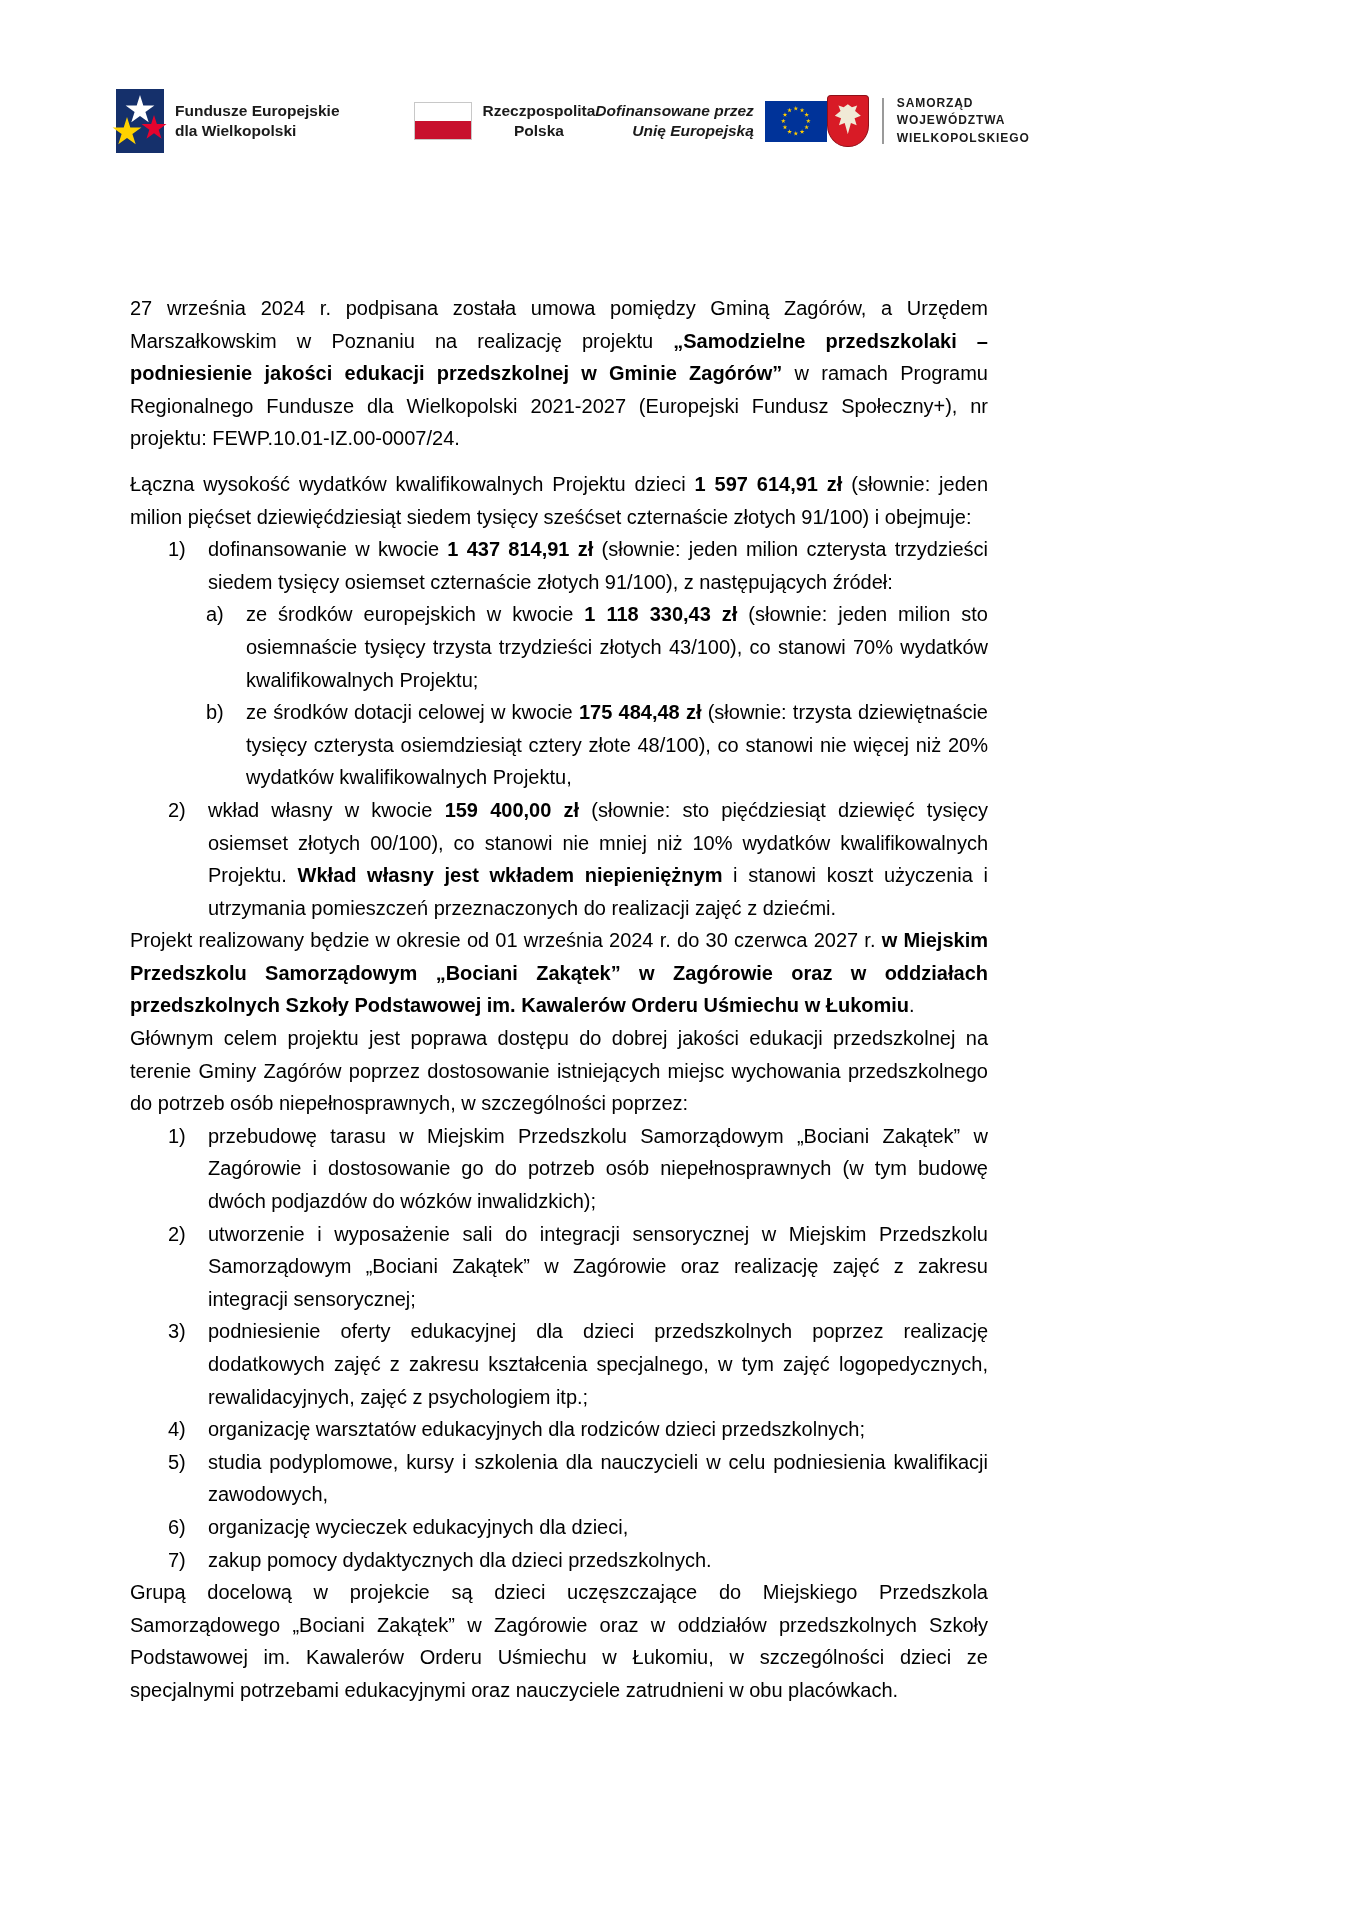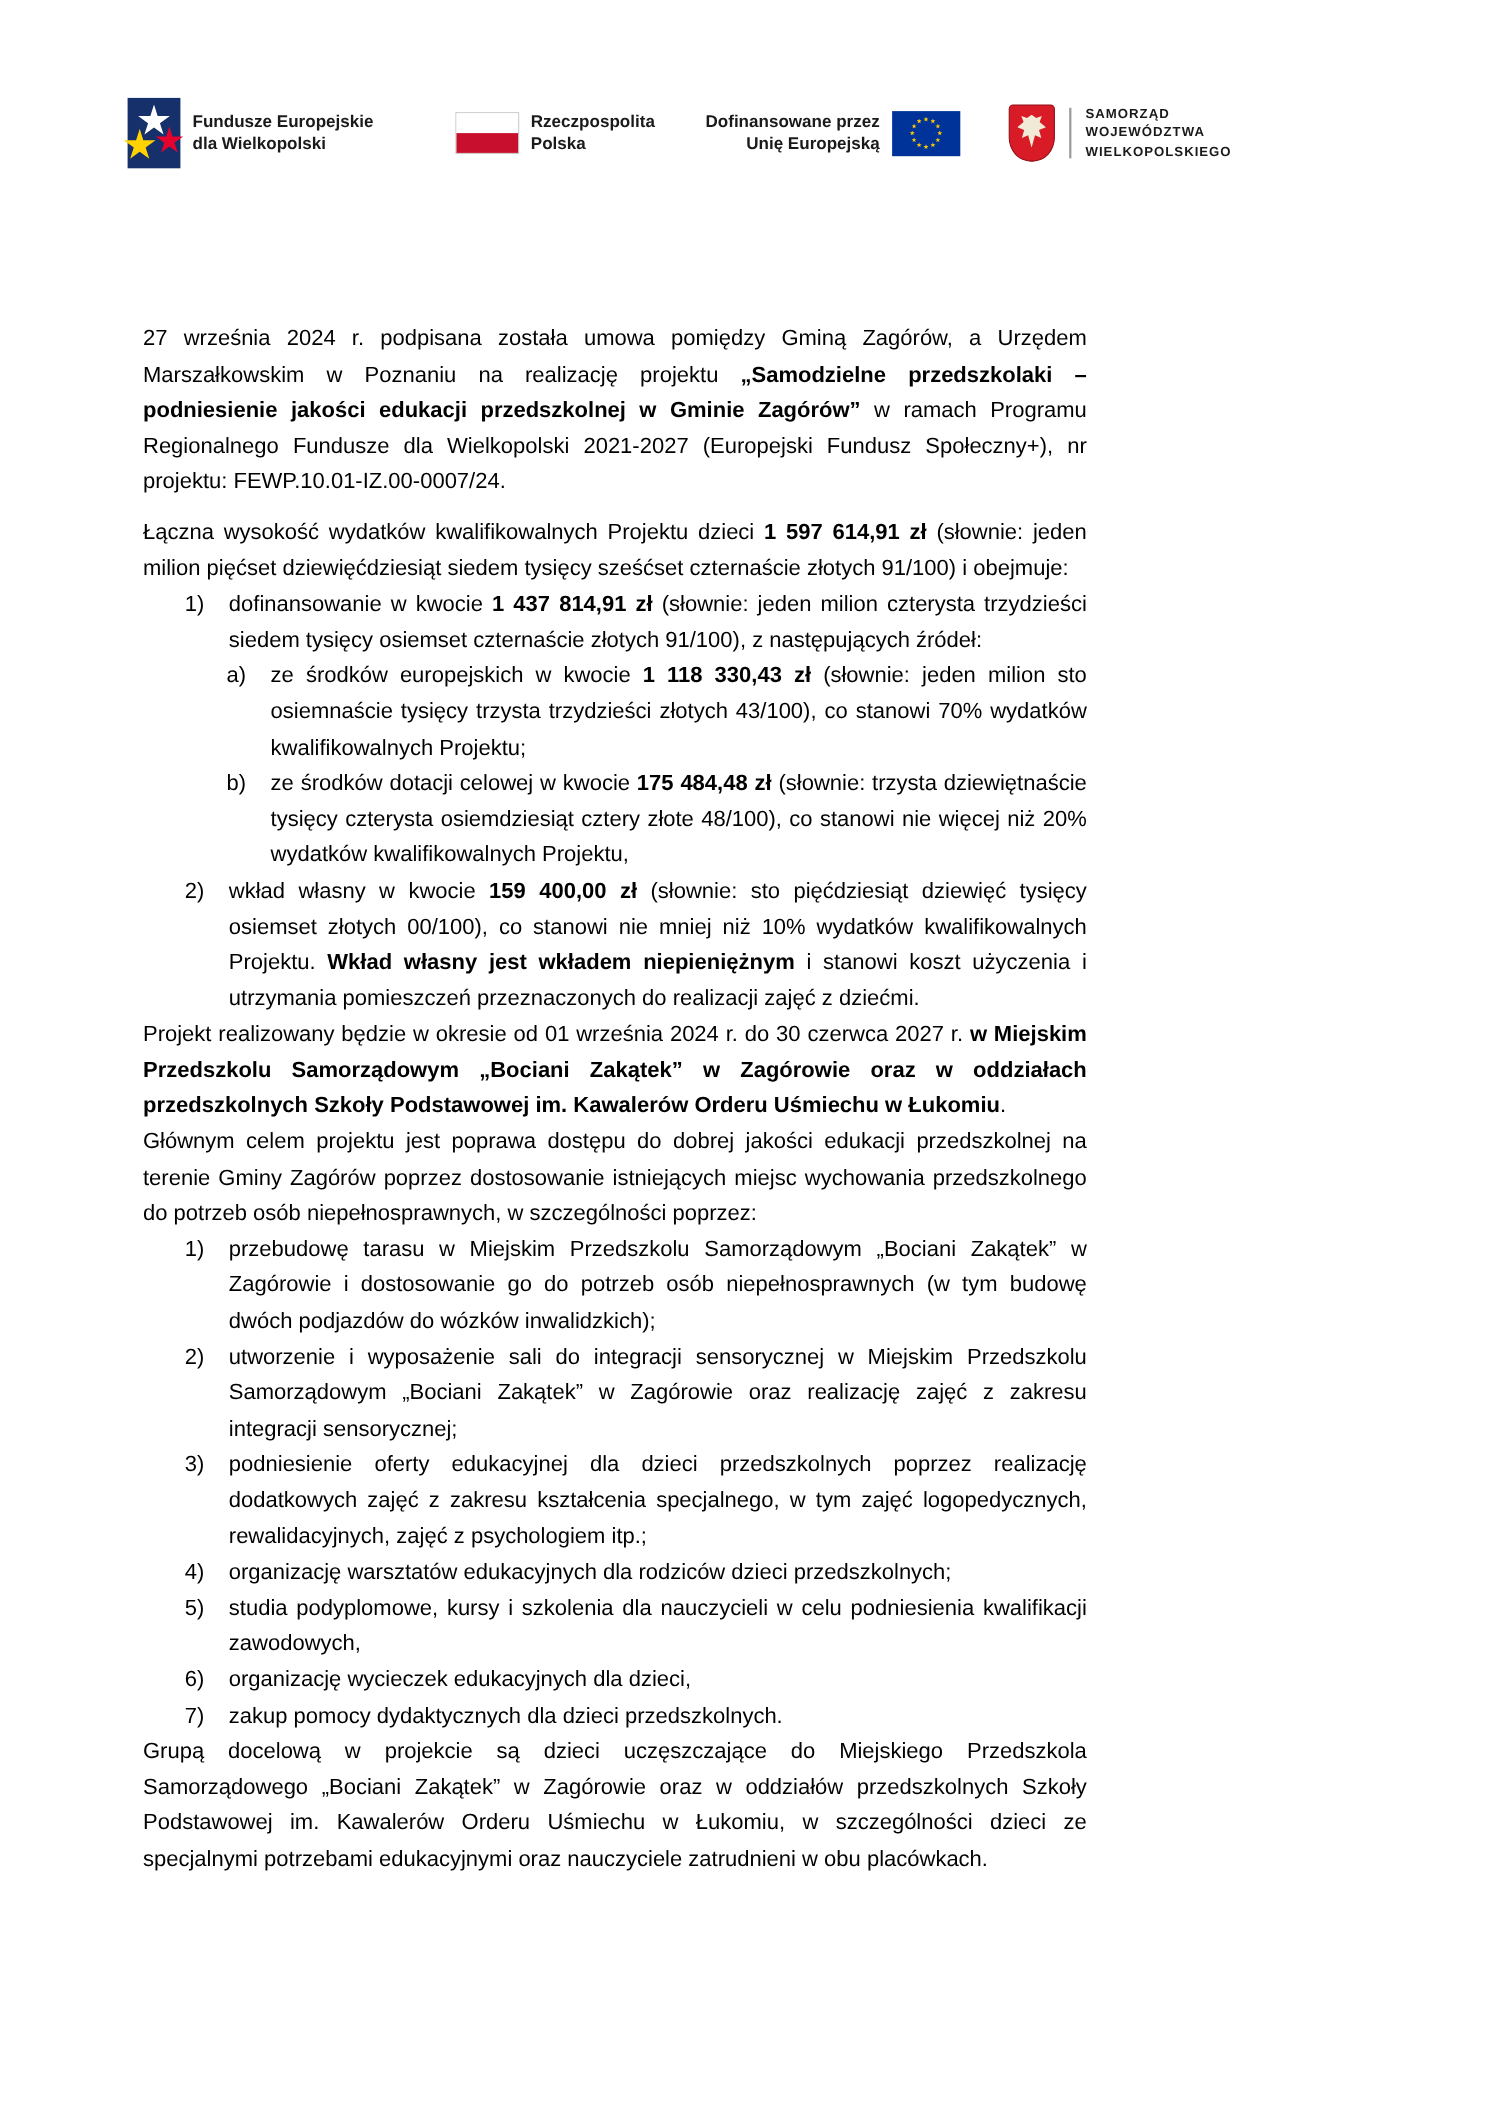--- a/index.html
+++ b/index.html
@@ -203,32 +203,32 @@
       <div class="fe-star"></div>
       <div class="fe-yellow"></div>
       <div class="fe-red"></div>
     </div>
     <div class="fe-text">
       <div>Fundusze Europejskie</div>
       <div>dla Wielkopolski</div>
     </div>
   </div>
 
-  <div class="logo-block" style="margin-right:46px;">
+  <div class="logo-block" style="text-align:center;">
     <div class="pl-flag">
       <div class="pf-white"></div>
       <div class="pf-red"></div>
     </div>
     <div class="rp-text">
       <div>Rzeczpospolita</div>
       <div>Polska</div>
     </div>
   </div>
 
-  <div class="logo-block" style="margin-right:44px;">
+  <div class="logo-block" style="font-style:italic;">
     <div class="eu-text">
       <div>Dofinansowane przez</div>
       <div>Unię Europejską</div>
     </div>
     <div class="eu-flag" id="euflag">
         <i style="left: 28.5px; top: 5.5px;"></i>
         <i style="left: 34.75px; top: 7.17468px;"></i>
         <i style="left: 39.3253px; top: 11.75px;"></i>
         <i style="left: 41px; top: 18px;"></i>
         <i style="left: 39.3253px; top: 24.25px;"></i>

